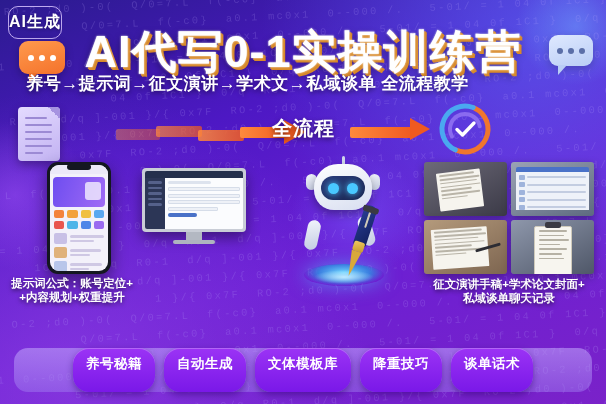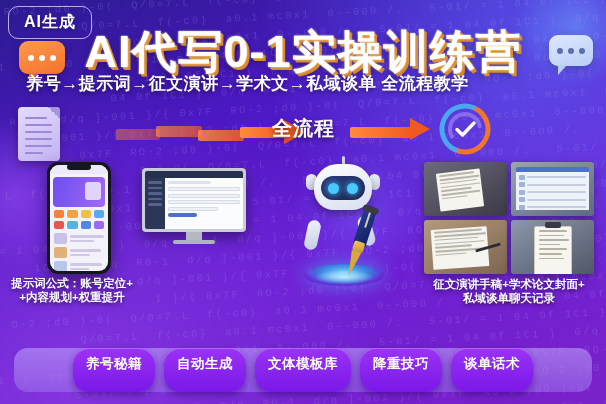--- a/index.html
+++ b/index.html
@@ -26,21 +26,21 @@
   .glowdot { position:absolute; border-radius:50%; pointer-events:none; }
   .gd1 { width:120px; height:120px; right:-30px; top:-34px;
          background:radial-gradient(circle,rgba(110,160,255,.55),rgba(110,160,255,0) 70%); }
   .gd2 { width:150px; height:150px; left:-60px; top:120px;
          background:radial-gradient(circle,rgba(170,90,255,.45),rgba(170,90,255,0) 70%); }
   .gd3 { width:130px; height:130px; left:290px; top:150px;
          background:radial-gradient(circle,rgba(120,90,255,.5),rgba(120,90,255,0) 70%); }
 
   
   .badge {
-    position:absolute; left:8px; top:6px; padding:5px 15px;
+    position:absolute; left:8px; top:6px; padding:5px 0;
     border:1.6px solid rgba(215,195,255,.85); border-radius:10px;
     color:#fff; font-size:16px; font-weight:bold; letter-spacing:1px;
     text-shadow:0 1px 3px rgba(0,0,0,.35);
   }
   .chat-orange {
     position:absolute; left:19px; top:41px; width:46px; height:33px;
     background:linear-gradient(160deg,#ff9a4d,#f4722b); border-radius:9px;
     box-shadow:0 3px 8px rgba(0,0,0,.25);
   }
   .chat-orange:after{

